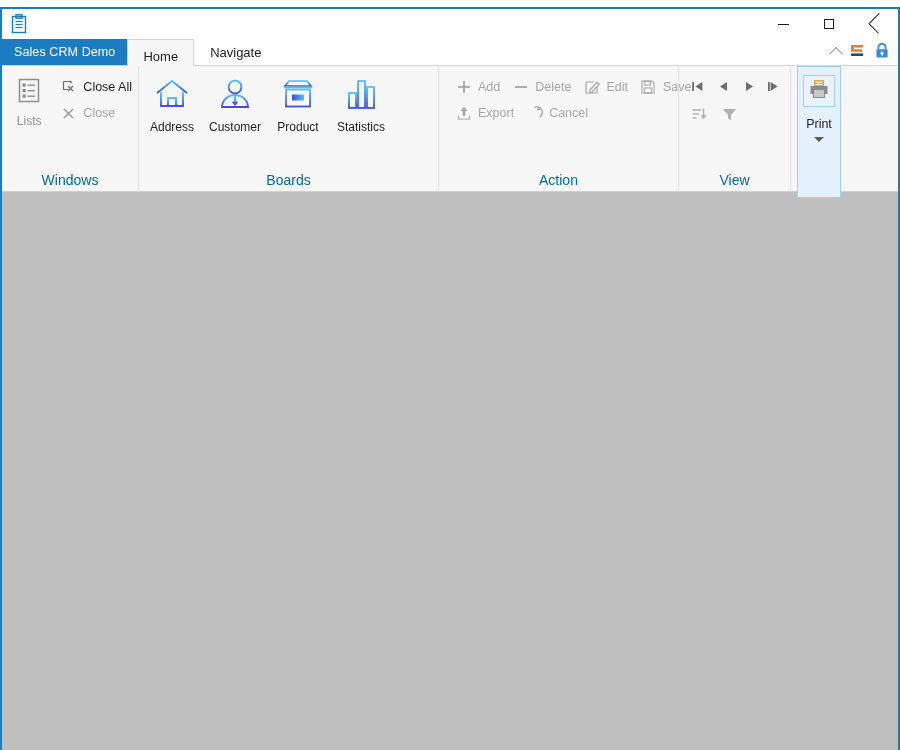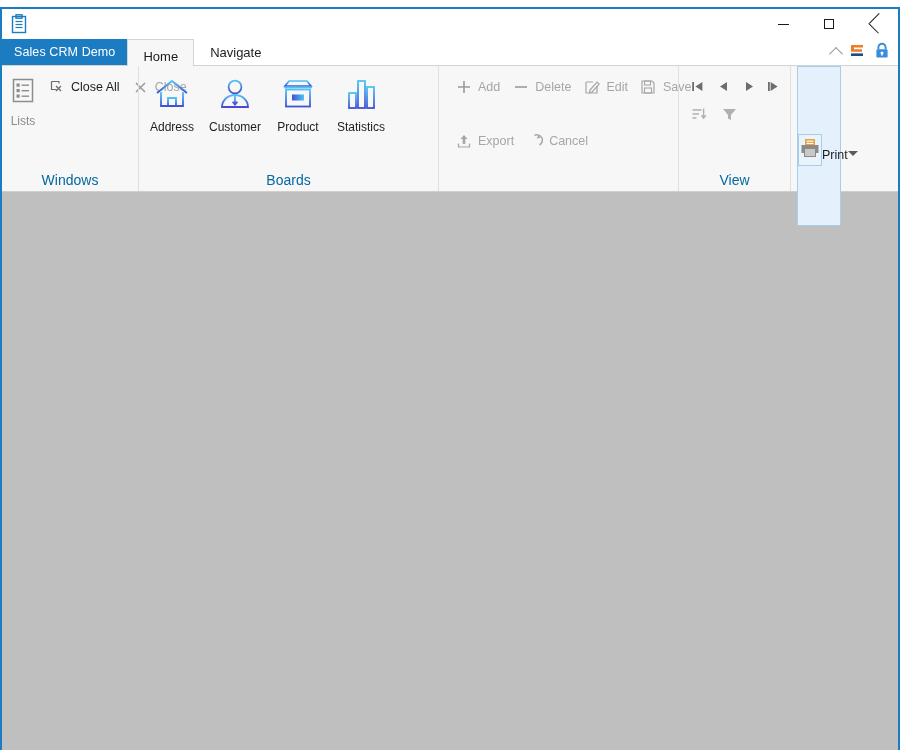--- a/index.html
+++ b/index.html
@@ -213,36 +213,35 @@
     height: 17px;
     display: flex;
     align-items: center;
     justify-content: center;
     flex: 0 0 17px;
   }
 
   
   .g-windows { width: 136px; }
   .g-windows .group-body { padding-left: 6px; }
-  .win-cmds { display: flex; flex-direction: row; margin-left: 4px; padding-top: 2px;}
+  .win-cmds { display: flex; flex-direction: column; margin-left: 4px; padding-top: 2px;}
 
   
   .g-boards { width: 300px; }
   .g-boards .group-body { padding-left: 4px; gap: 3px; }
   .g-boards .bigbtn { width: 58px; }
   .g-boards .bigbtn.wide { width: 62px; }
 
   
   .g-action { width: 240px; }
   .g-action .group-body {
     padding-left: 10px;
     padding-top: 8px;
     flex-wrap: wrap;
     align-content: flex-start;
-    gap: 28px;
   }
   .g-action .row { display: flex; }
 
   
   .g-view { width: 112px; }
   .g-view .group-body {
     flex-direction: column;
     padding-top: 10px;
     padding-left: 6px;
   }
@@ -254,26 +253,26 @@
   }
   .sortrow { display: flex; align-items: center; gap: 6px; margin-top: 4px; padding-left: 2px;}
 
   
   .g-print { width: 50px; }
   .printbtn {
     position: absolute;
     left: 6px;
     top: 0;
     width: 44px;
-    height: 160px;
+    height: 132px;
     background: #e4f0fb;
     border: 1px solid #a8cdea;
     box-sizing: border-box;
     display: flex;
-    flex-direction: row;
+    flex-direction: column;
     align-items: center;
     padding-top: 8px;
     cursor: default;
   }
   .print-iconbox {
     width: 32px; height: 32px;
     border: 1px solid #a8cdea;
     background: #e9f3fc;
     display: flex; align-items: center; justify-content: center;
     box-sizing: border-box;
@@ -530,20 +529,21 @@
             <span class="ico">
               <svg width="16" height="16" viewBox="0 0 16 16">
                 <path d="M12.5,12 a5,5 0 1 0 -5,-9.5" fill="none" stroke="#a6a6a6" stroke-width="1.5"></path>
                 <path d="M12,1.5 l1.2,3.6 -3.6,0.3 z" fill="#a6a6a6"></path>
               </svg>
             </span>
             <span>Cancel</span>
           </div>
         </div>
       </div>
+      <div class="group-label">Action</div>
     </div>
 
     <div class="group g-view">
       <div class="group-body">
         <div class="navrow">
           <div class="navbtn">
             <span>
               <svg width="15" height="15" viewBox="0 0 15 15">
                 <rect x="2.2" y="3" width="1.8" height="9" fill="#6d6d6d"></rect>
                 <path d="M12.4,3 v9 L5.4,7.5 z" fill="#6d6d6d"></path>

